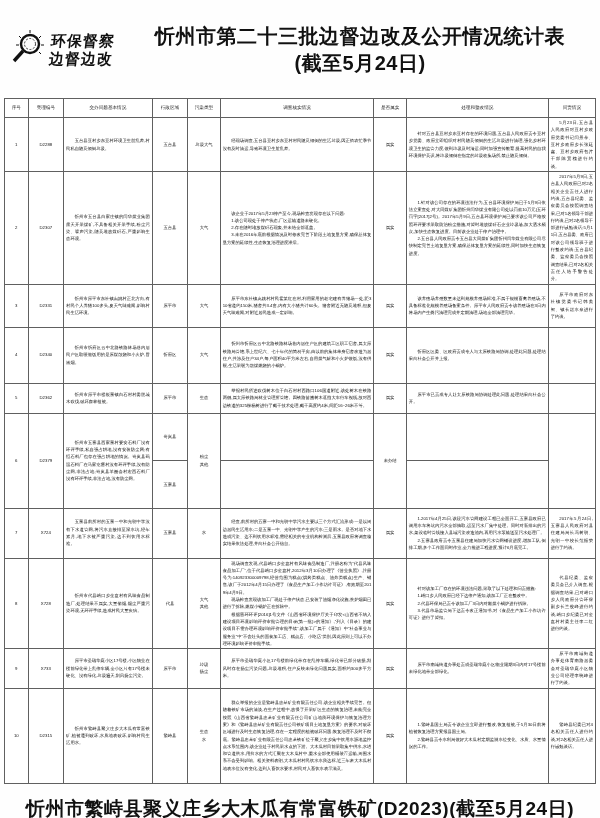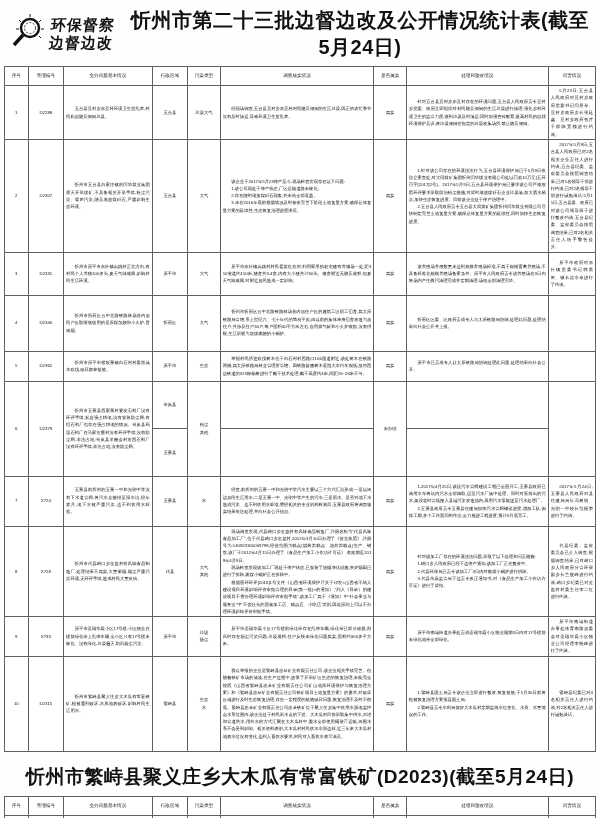--- a/index.html
+++ b/index.html
@@ -4,21 +4,21 @@
 <style>
   html,body { margin:0; padding:0; }
   body {
     width:600px; height:818px; background:#fefefe; overflow:hidden;
     font-family:"Liberation Sans","DejaVu Sans",sans-serif; color:#111;
   }
   .masthead { display:flex; align-items:center; padding:7px 8px 5px 8px; gap:4px; }
   .logo { flex:0 0 auto; width:116px; display:flex; align-items:center; gap:2px; }
   .logo-text { font-weight:bold; font-size:15px; line-height:1.2; transform:skewX(-6deg); letter-spacing:1px; white-space:nowrap; }
   .logo-text span { display:block; }
-  h1.page-title { flex:1; text-align:center; font-size:20px; margin:0; font-weight:bold; letter-spacing:0.5px; }
+  h1.page-title { flex:1; text-align:center; font-size:20px; margin:16px; font-weight:bold; letter-spacing:0.5px; }
   h2.page-title2 { text-align:center; font-size:19px; margin:12px 0 6px 0; font-weight:bold; letter-spacing:0.5px; }
   table { width:592px; margin:0 auto; border-collapse:collapse; table-layout:fixed; background:#fff; }
   th,td { border:0.6px solid #606060; padding:1px 2px; font-size:4.3px; line-height:1.7; vertical-align:middle; overflow:hidden; word-break:break-all; }
   th { font-size:4.6px; font-weight:normal; text-align:center; height:16px; color:#222; }
   td.center { text-align:center; white-space:pre-line; }
   td.para { text-align:justify; }
   td.para p { margin:0; text-indent:2em; }
   td.split-td { padding:0; }
   .split { display:flex; flex-direction:column; width:100%; }
   .split-part { flex:1; display:flex; align-items:center; justify-content:center; text-align:center; }

